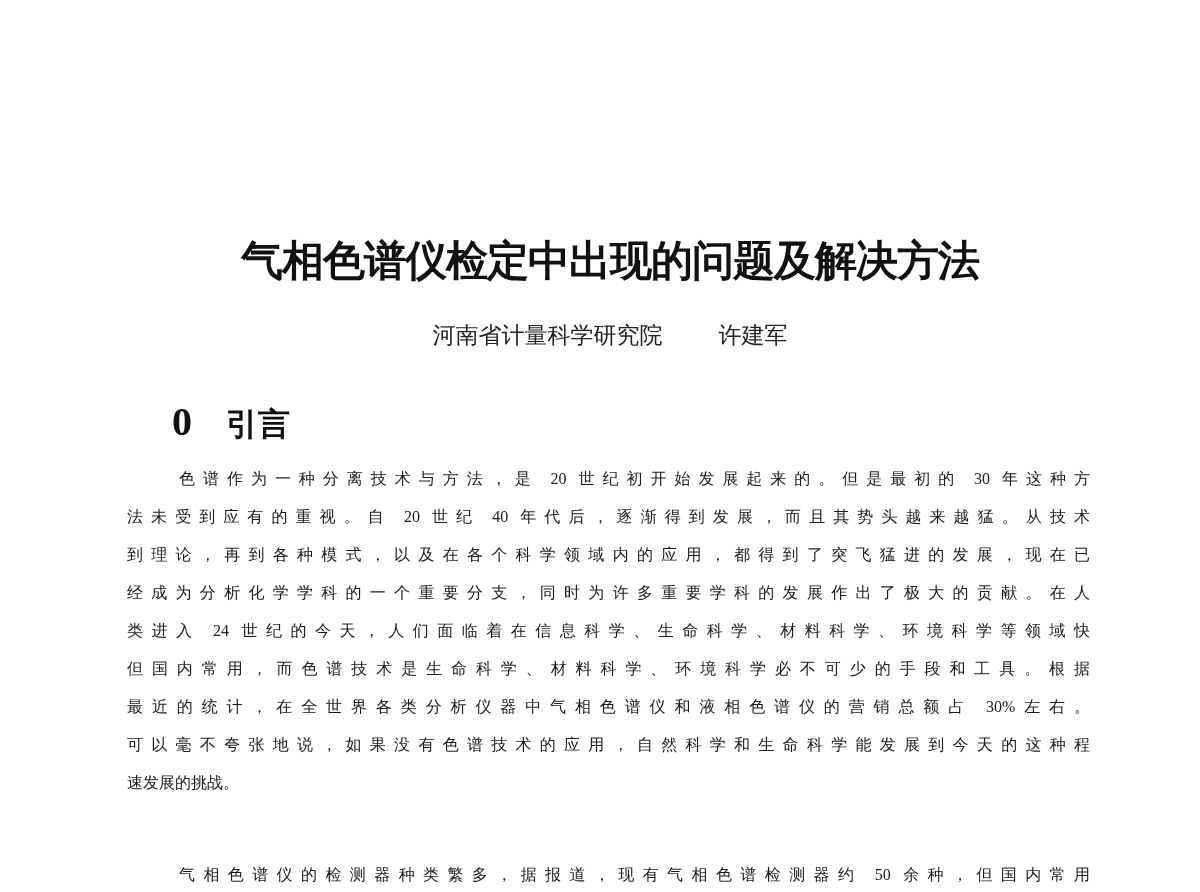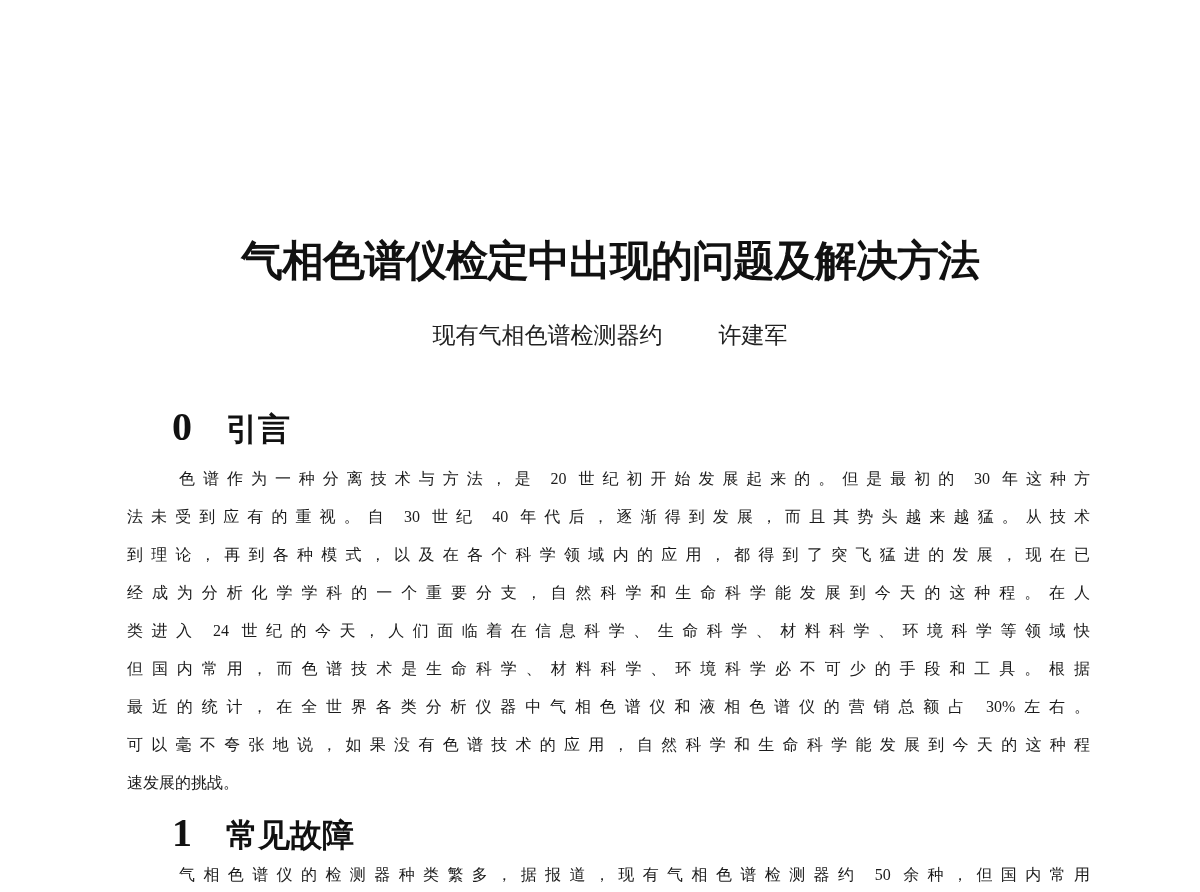--- a/index.html
+++ b/index.html
@@ -36,21 +36,21 @@
     line-height: 30px;
     color: #222222;
   }
   .byline .author-name { margin-left: 56px; }
   .section-heading {
     position: absolute;
     left: 172px;
     margin: 0;
     font-weight: bold;
     color: #111111;
-    line-height: 53px;
+    line-height: 44px;
     font-size: 32px;
   }
   .section-heading .sec-num {
     display: inline-block;
     width: 28px;
     margin-right: 26px;
     font-size: 40px;
     font-weight: bold;
   }
   .heading-0 { top: 400px; }
@@ -70,40 +70,37 @@
   .line.indent { text-indent: 52px; }
 </style>
 </head>
 <body>
 
 <div class="page">
 
   <h1 class="doc-title">气相色谱仪检定中出现的问题及解决方法</h1>
 
   <div class="byline">
-    <span>现有气相色谱检测器约</span><span class="author-name">许建军</span>
+    <span>河南省计量科学研究院</span><span class="author-name">许建军</span>
   </div>
 
   <h2 class="section-heading heading-0">
     <span class="sec-num">0</span><span class="sec-title">引言</span>
   </h2>
 
   <div class="para para-intro">
     <div class="line justify indent">色谱作为一种分离技术与方法，是 20 世纪初开始发展起来的。但是最初的 30 年这种方</div>
-    <div class="line justify">法未受到应有的重视。自 30 世纪 40 年代后，逐渐得到发展，而且其势头越来越猛。从技术</div>
+    <div class="line justify">法未受到应有的重视。自 20 世纪 40 年代后，逐渐得到发展，而且其势头越来越猛。从技术</div>
     <div class="line justify">到理论，再到各种模式，以及在各个科学领域内的应用，都得到了突飞猛进的发展，现在已</div>
-    <div class="line justify">经成为分析化学学科的一个重要分支，自然科学和生命科学能发展到今天的这种程。在人</div>
+    <div class="line justify">经成为分析化学学科的一个重要分支，同时为许多重要学科的发展作出了极大的贡献。在人</div>
     <div class="line justify">类进入 24 世纪的今天，人们面临着在信息科学、生命科学、材料科学、环境科学等领域快</div>
     <div class="line justify">但国内常用，而色谱技术是生命科学、材料科学、环境科学必不可少的手段和工具。根据</div>
     <div class="line justify">最近的统计，在全世界各类分析仪器中气相色谱仪和液相色谱仪的营销总额占 30%左右。</div>
     <div class="line justify">可以毫不夸张地说，如果没有色谱技术的应用，自然科学和生命科学能发展到今天的这种程</div>
     <div class="line">速发展的挑战。</div>
   </div>
 
-  <h2 class="section-heading heading-1">
-    <span class="sec-num">1</span><span class="sec-title">常见故障</span>
-  </h2>
 
   <div class="para para-faults">
     <div class="line justify indent">气相色谱仪的检测器种类繁多，据报道，现有气相色谱检测器约 50 余种，但国内常用</div>
   </div>
 
 </div>
 
 </body></html>

